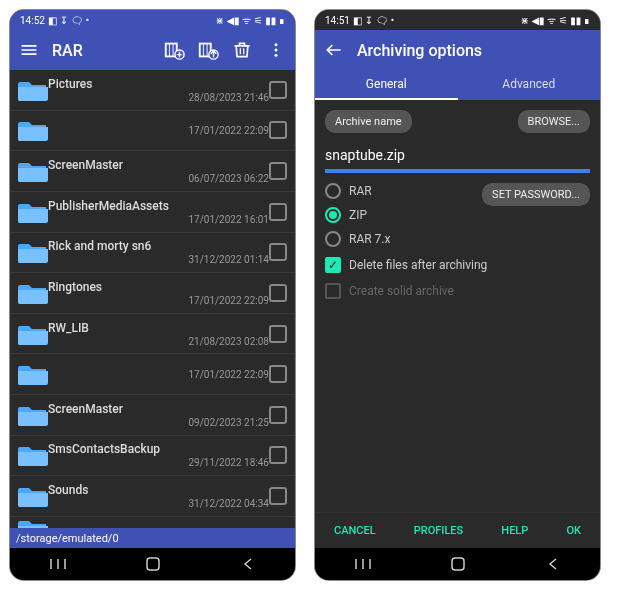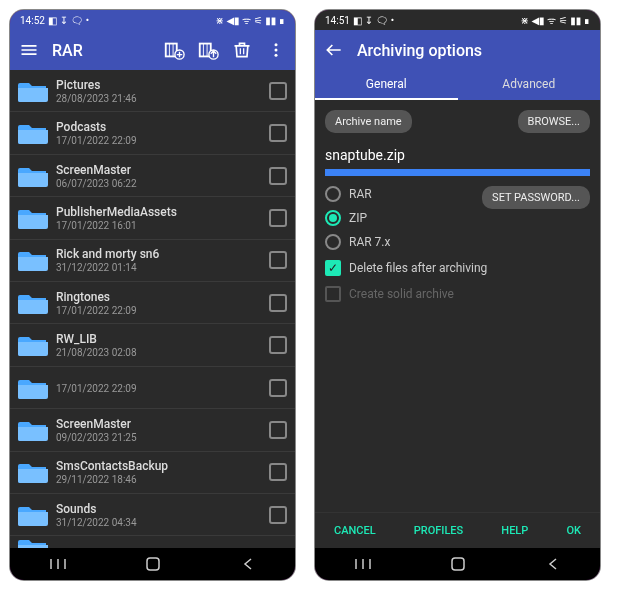--- a/index.html
+++ b/index.html
@@ -53,29 +53,28 @@
     display: flex;
     flex-direction: column;
     background: #2a2a2a;
   }
   .file-row {
     display: flex;
     align-items: center;
     height: 44px;
     padding: 0 8px;
     border-bottom: 1px solid #3a3a3a;
-    gap: 8px;
   }
   .folder-icon {
     width: 30px; height: 24px; flex-shrink: 0;
   }
   .folder-icon svg { width: 100%; height: 100%; }
   .file-info { flex: 1; display: flex; flex-direction: column; justify-content: center; overflow: hidden;}
   .file-name { color: #ddd; font-size: 12px; font-weight: 500; white-space: nowrap; overflow: hidden; text-overflow: ellipsis;}
-  .file-date { color: #999; font-size: 10px; text-align: left; margin-top: 1px;}
+  .file-date { color: #999; font-size: 10px; text-align: right; margin-top: 1px;}
   .checkbox {
     width: 18px; height: 18px; border: 2px solid #888; border-radius: 3px;
     flex-shrink: 0;
   }
   .path-bar {
     height: 20px;
     background: #3f51b5;
     color: #fff;
     font-size: 11px;
     display: flex;
@@ -122,21 +121,21 @@
   .chip-btn {
     background: #555;
     color: #eee;
     padding: 5px 10px;
     font-size: 11px;
     border-radius: 10px;
   }
   .text-input {
     color: #fff;
     font-size: 14px;
-    border-bottom: 7px solid #3b82f6;
+    border-bottom: 4px solid #3b82f6;
     padding: 4px 0 6px 0;
   }
   .radio-group { display: flex; flex-direction: column; gap: 8px; }
   .radio-row { display: flex; align-items: center; gap: 8px; }
   .radio {
     width: 16px; height: 16px; border: 2px solid #888; border-radius: 50%;
     display: flex; align-items: center; justify-content: center;
   }
   .radio.checked { border-color: #1de9b6; }
   .radio.checked::after {
@@ -238,21 +237,20 @@
           <span class="file-date">28/08/2023 21:46</span>
         </div>
         <span class="checkbox"></span>
       </div>
       <div class="file-row">
         <span class="folder-icon"><svg viewBox="0 0 30 24">
             <path fill="#4aa8ff" d="M2 4h9l3 3h14v14a2 2 0 0 1-2 2H2a2 2 0 0 1-2-2V6a2 2 0 0 1 2-2z"></path>
             <path fill="#79c0ff" d="M0 9h30v12a2 2 0 0 1-2 2H2a2 2 0 0 1-2-2z"></path>
           </svg></span>
         <div class="file-info">
-          <span class="file-name">Podcasts</span>
           <span class="file-date">17/01/2022 22:09</span>
         </div>
         <span class="checkbox"></span>
       </div>
       <div class="file-row">
         <span class="folder-icon"><svg viewBox="0 0 30 24">
             <path fill="#4aa8ff" d="M2 4h9l3 3h14v14a2 2 0 0 1-2 2H2a2 2 0 0 1-2-2V6a2 2 0 0 1 2-2z"></path>
             <path fill="#79c0ff" d="M0 9h30v12a2 2 0 0 1-2 2H2a2 2 0 0 1-2-2z"></path>
           </svg></span>
         <div class="file-info">
@@ -349,20 +347,23 @@
         <span class="checkbox"></span>
       </div>
       <div class="last-row-peek">
         <span class="folder-icon"><svg viewBox="0 0 30 24">
             <path fill="#4aa8ff" d="M2 4h9l3 3h14v14a2 2 0 0 1-2 2H2a2 2 0 0 1-2-2V6a2 2 0 0 1 2-2z"></path>
             <path fill="#79c0ff" d="M0 9h30v12a2 2 0 0 1-2 2H2a2 2 0 0 1-2-2z"></path>
           </svg></span>
       </div>
     </div>
 
+  <div class="path-bar">
+    <span>/storage/emulated/0</span>
+  </div>
 
   <div class="nav-bar">
     <span class="nav-btn">
         <svg width="18" height="12" viewBox="0 0 18 12">
           <path stroke="#ccc" stroke-width="1.5" d="M2 1v10M9 1v10M16 1v10"></path>
         </svg>
       </span>
     <span class="nav-btn">
         <svg width="16" height="16" viewBox="0 0 16 16">
           <rect x="2" y="2" width="12" height="12" rx="3" fill="none" stroke="#ccc" stroke-width="1.5"></rect>

